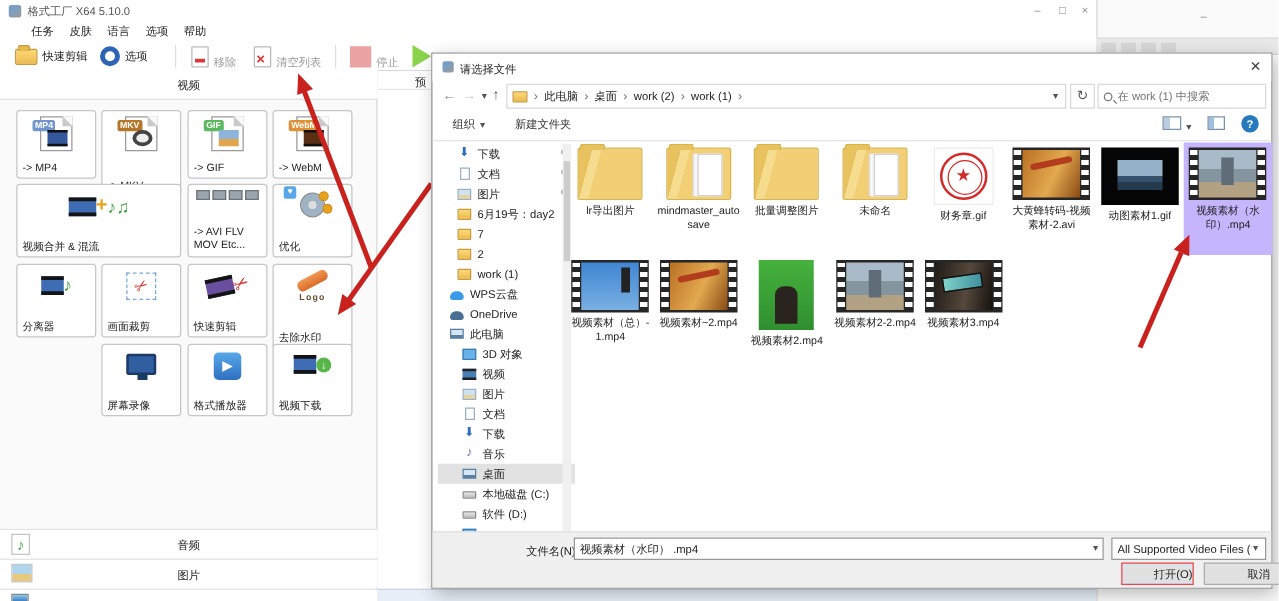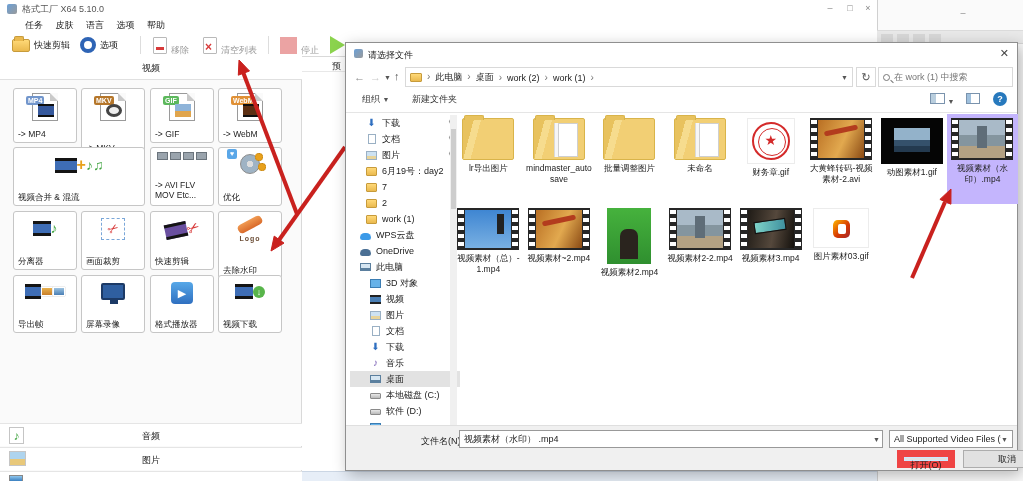--- a/index.html
+++ b/index.html
@@ -134,21 +134,21 @@
   .t-green::after { content:""; position:absolute; left:13px; bottom:5px; width:18px; height:30px; background:#2a241e; border-radius:7px 7px 0 0; }
   .t-office { width:56px; height:40px; background:#fff; border:1px solid #ececec; }
   .t-office .olg { position:absolute; left:19px; top:11px; width:17px; height:18px; background:linear-gradient(135deg,#ffb900,#d83b01 55%,#a4262c); border-radius:28%; }
   .t-office .olg::after { content:""; position:absolute; left:5px; top:4px; width:8px; height:10px; background:#fff; border-radius:2px; }
 
   
   #dlg-footer { position:absolute; left:0; right:0; bottom:0; height:45px; background:#f0f0f0; border-top:1px solid #dfdfdf; }
   .fn-input { position:absolute; left:113px; top:4px; width:424px; height:18px; border:1px solid #999; background:#fff; font-size:9px; padding:0 14px 0 4px; color:#222; }
   .ft-select { position:absolute; left:543px; top:4px; width:124px; height:18px; border:1px solid #999; background:#fff; display:flex; align-items:center; justify-content:space-between; padding:0 4px; color:#222; white-space:nowrap; overflow:hidden; }
   .btn { position:absolute; top:24px; height:18px; background:#e1e1e1; border:1px solid #adadad; text-align:center; line-height:16px; font-size:9px; color:#222; }
-  .btn.default { border:7px solid #ef4444; box-shadow:inset 0 0 0 1px #cde8ff; }
+  .btn.default { border:1px solid #ef4444; box-shadow:inset 0 0 0 1px #cde8ff;text-align:right; }
 
   svg.arrows { position:absolute; left:0; top:0; pointer-events:none; }
 </style>
 </head>
 <body>
 
 <div id="screen">
 
   <div class="abs" style="left:877px; top:0; width:146px; height:481px; background:#fafafa; border-left:1px solid #d0d0d0;"></div>
   <div class="abs" style="left:877px; top:30px; width:146px; height:14px; background:#e9e9e9; border-top:1px solid #dcdcdc; border-bottom:1px solid #d6d6d6;">
@@ -285,24 +285,20 @@
         <span class="blabel">快速剪辑</span>
       </div>
       <div class="gbtn" style="left:218px; top:155px; width:64px; height:68px;">
         <div class="bicon">
             <div class="eraser"></div>
             <span class="logo-txt" style="margin-top:6px;">Logo</span>
           </div>
         <span class="blabel">去除水印</span>
       </div>
 
-      <div class="gbtn" style="left:13px; top:219px; width:64px; height:58px;">
-        <div class="bicon" style="text-align:center; top:8px;"><span class="strip" style="width:16px;"></span><span class="photo-chip pc-or"></span><span class="photo-chip pc-bl"></span></div>
-        <span class="blabel">导出帧</span>
-      </div>
       <div class="gbtn" style="left:81px; top:219px; width:64px; height:58px;">
         <div class="bicon">
             <div class="monitor"></div>
           </div>
         <span class="blabel">屏幕录像</span>
       </div>
       <div class="gbtn" style="left:150px; top:219px; width:64px; height:58px;">
         <div class="bicon">
             <div class="player">▶</div>
           </div>
@@ -532,26 +528,20 @@
             <span class="scene sc-city"></span>
           </div>
         <div class="flabel">视频素材2-2.mp4</div>
       </div>
       <div class="fitem">
         <div class="thumb t-film">
             <span class="scene sc-face"></span>
           </div>
         <div class="flabel">视频素材3.mp4</div>
       </div>
-      <div class="fitem">
-        <div class="thumb t-office">
-            <span class="olg"></span>
-          </div>
-        <div class="flabel">图片素材03.gif</div>
-      </div>
     </div>
 
     <div id="dlg-footer">
       <span class="abs" style="left:75px; top:9px; color:#222;">文件名(N):</span>
       <input class="fn-input" value="视频素材（水印） .mp4" style="">
       <span class="abs caret" style="left:527px; top:10px;">▼</span>
       <div class="ft-select">
         <span style="overflow:hidden;">All Supported Video Files (*.</span>
         <span class="caret">▼</span>
       </div>

